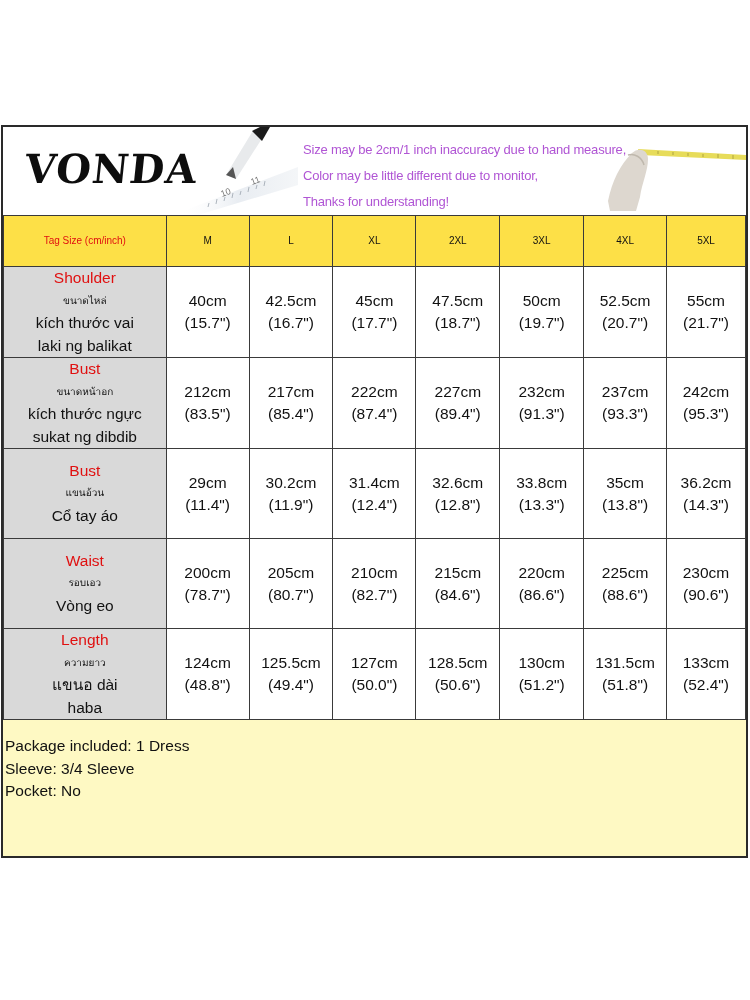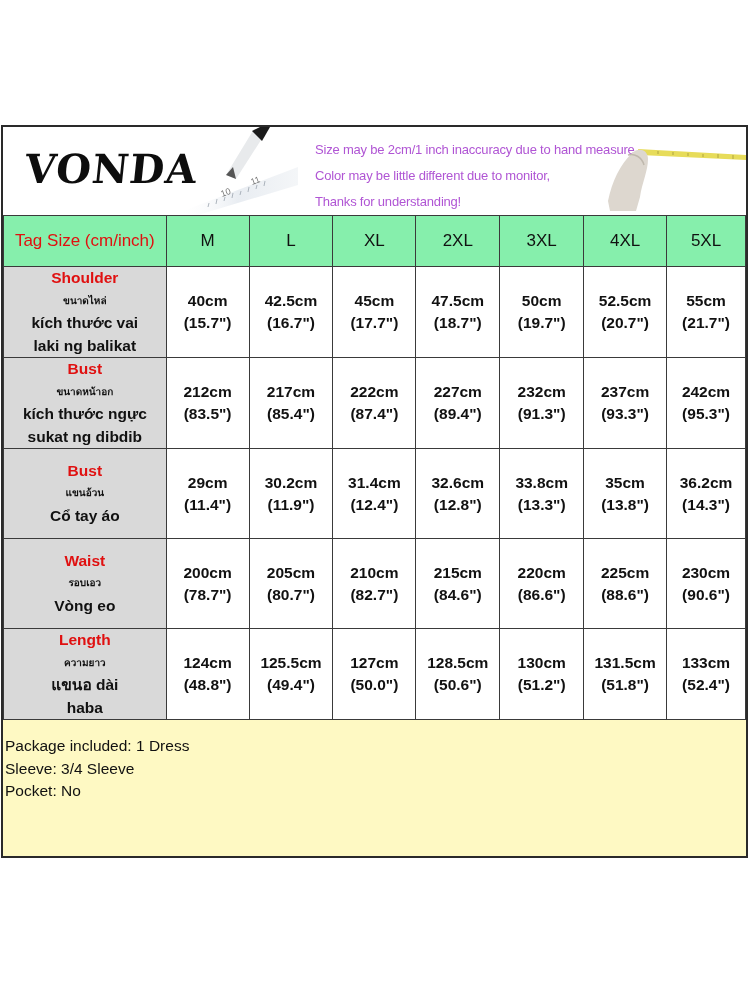--- a/index.html
+++ b/index.html
@@ -1,27 +1,27 @@
 <!DOCTYPE html>
 <html><head>
 <meta charset="utf-8">
 <style>
   html, body { margin: 0; padding: 0; background: #ffffff; }
   body { width: 750px; height: 1000px; position: relative; overflow: hidden; font-family: "Liberation Sans", sans-serif; color: #111; }
   .sheet { position: absolute; left: 1px; top: 125px; width: 747px; height: 733px; border: 2px solid #2a2a2a; box-sizing: border-box; background: #fff; }
   .banner { position: absolute; left: 0; top: 0; width: 743px; height: 88px; background: #fff; overflow: hidden; }
   .logo { position: absolute; left: 22px; top: 18px; font-family: "DejaVu Serif", serif; font-weight: bold; font-size: 40px; letter-spacing: 1px; color: #0d0d0d; transform: skewX(-6deg); }
   .pencil { position: absolute; left: 175px; top: 0px; width: 120px; height: 88px; }
-  .notes { position: absolute; left: 312px; top: 10px; }
+  .notes { position: absolute; left: 300px; top: 10px; }
   .note { font-size: 13px; color: #b055d4; line-height: 26px; letter-spacing: -0.2px; white-space: nowrap; }
   .hand { position: absolute; left: 595px; top: 4px; width: 150px; height: 80px; }
   .grid { position: absolute; left: 0; top: 88px; border-collapse: collapse; table-layout: fixed; }
   .grid td { border: 1px solid #3a3a3a; text-align: center; vertical-align: middle; padding: 0; font-size: 15.5px; line-height: 22px; }
-  .grid tr.head td { height: 50px; background: #86efac; font-size: 17px; margin-top: 38px; }
-  .grid tr.body td { height: 89px; font-weight: bold; }
+  .grid tr.head td { height: 50px; background: #fde047; font-size: 10px; margin-top: 38px; }
+  .grid tr.body td { height: 89px; }
   .grid td.lab { background: #d9d9d9; font-size: 15.5px; line-height: 22.5px; }
   .red { color: #e01010; }
   .thai { font-family: "DejaVu Sans", sans-serif; font-size: 10px; }
   .footer { position: absolute; left: 0; top: 592px; width: 743px; height: 137px; background: #fef9c3; border-top: 1px solid #3a3a3a; box-sizing: border-box; padding: 15px 0 0 2px; }
   .fl { font-size: 15.5px; line-height: 22.5px; color: #111; white-space: nowrap; }
 </style>
 </head>
 <body>
 
 <div class="sheet">

